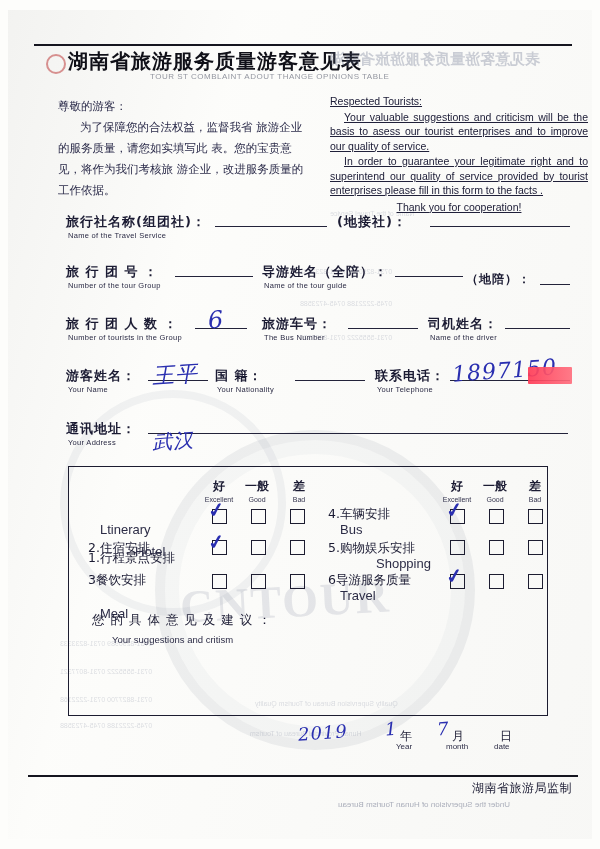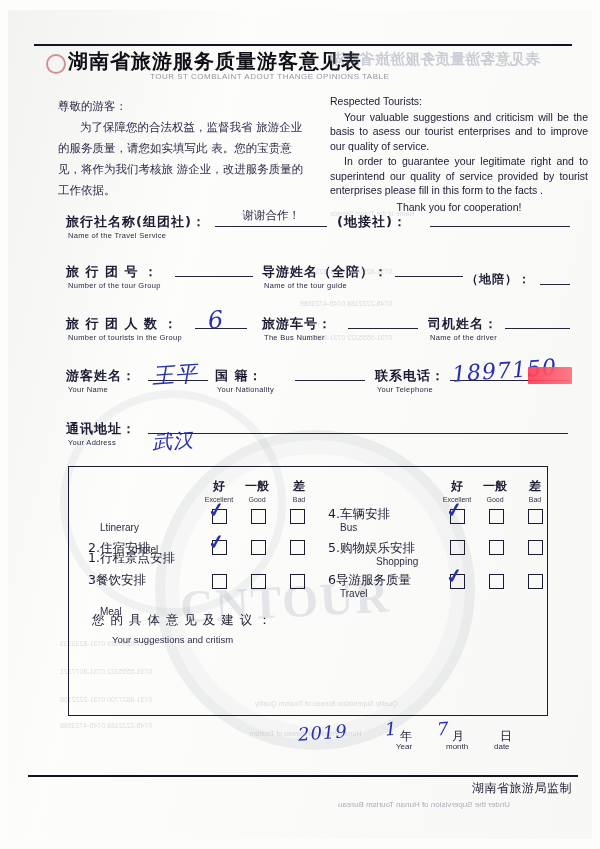--- a/index.html
+++ b/index.html
@@ -137,21 +137,21 @@
   .intro-en {
     position: absolute;
     left: 330px;
     top: 94px;
     width: 258px;
     font-size: 10.5px;
     line-height: 14.5px;
     color: #20203a;
     text-align: justify;
   }
-  .intro-en p { margin: 0 0 1px 0; }
+  .intro-en p { margin: 0 0 1px 0; text-decoration: underline; }
   .intro-en .ind { text-indent: 14px; }
   .intro-en .thanks { text-align: center; margin-top: 2px; }
 
   
   .field-label-cn {
     position: absolute;
     font-family: "DejaVu Sans", sans-serif;
     font-size: 13px;
     font-weight: bold;
     color: #1b1b33;
@@ -217,21 +217,21 @@
   }
   .item-cn {
     position: absolute;
     font-family: "DejaVu Sans", sans-serif;
     font-size: 12.5px;
     color: #1b1b33;
     white-space: nowrap;
   }
   .item-en {
     position: absolute;
-    font-size: 10px;
+    font-size: 13px;
     color: #2c2c46;
     white-space: nowrap;
   }
   .cbox {
     position: absolute;
     width: 13px;
     height: 13px;
     border: 1px solid #1c1c30;
     background: transparent;
   }
@@ -328,21 +328,20 @@
 
     <div class="rule-top"></div>
     <div class="stamp"></div>
     <div class="title">湖南省旅游服务质量游客意见表</div>
     <div class="title-en">TOUR ST COMBLAINT ADOUT THANGE OPINIONS TABLE</div>
     <div class="title-ghost">表见意客游量质务服游旅省南湖</div>
 
     <div class="intro-cn">
       <p style="text-indent:0">尊敬的游客：</p>
       <p>为了保障您的合法权益，监督我省 旅游企业的服务质量，请您如实填写此 表。您的宝贵意见，将作为我们考核旅 游企业，改进服务质量的工作依据。</p>
-      <p class="thanks">谢谢合作！</p>
     </div>
 
     <div class="intro-en">
       <p>Respected Tourists:</p>
       <p class="ind">Your valuable suggestions and criticism will be the basis to asess our tourist enterprises and to improve our quality of service.</p>
       <p class="ind">In order to guarantee your legitimate right and to superintend our quality of service provided by tourist enterprises please fill in this form to the facts .</p>
       <p class="thanks">Thank you for cooperation!</p>
     </div>
 
     <div class="field-label-cn" style="left:66px; top:213px;">旅行社名称(组团社)：</div>

